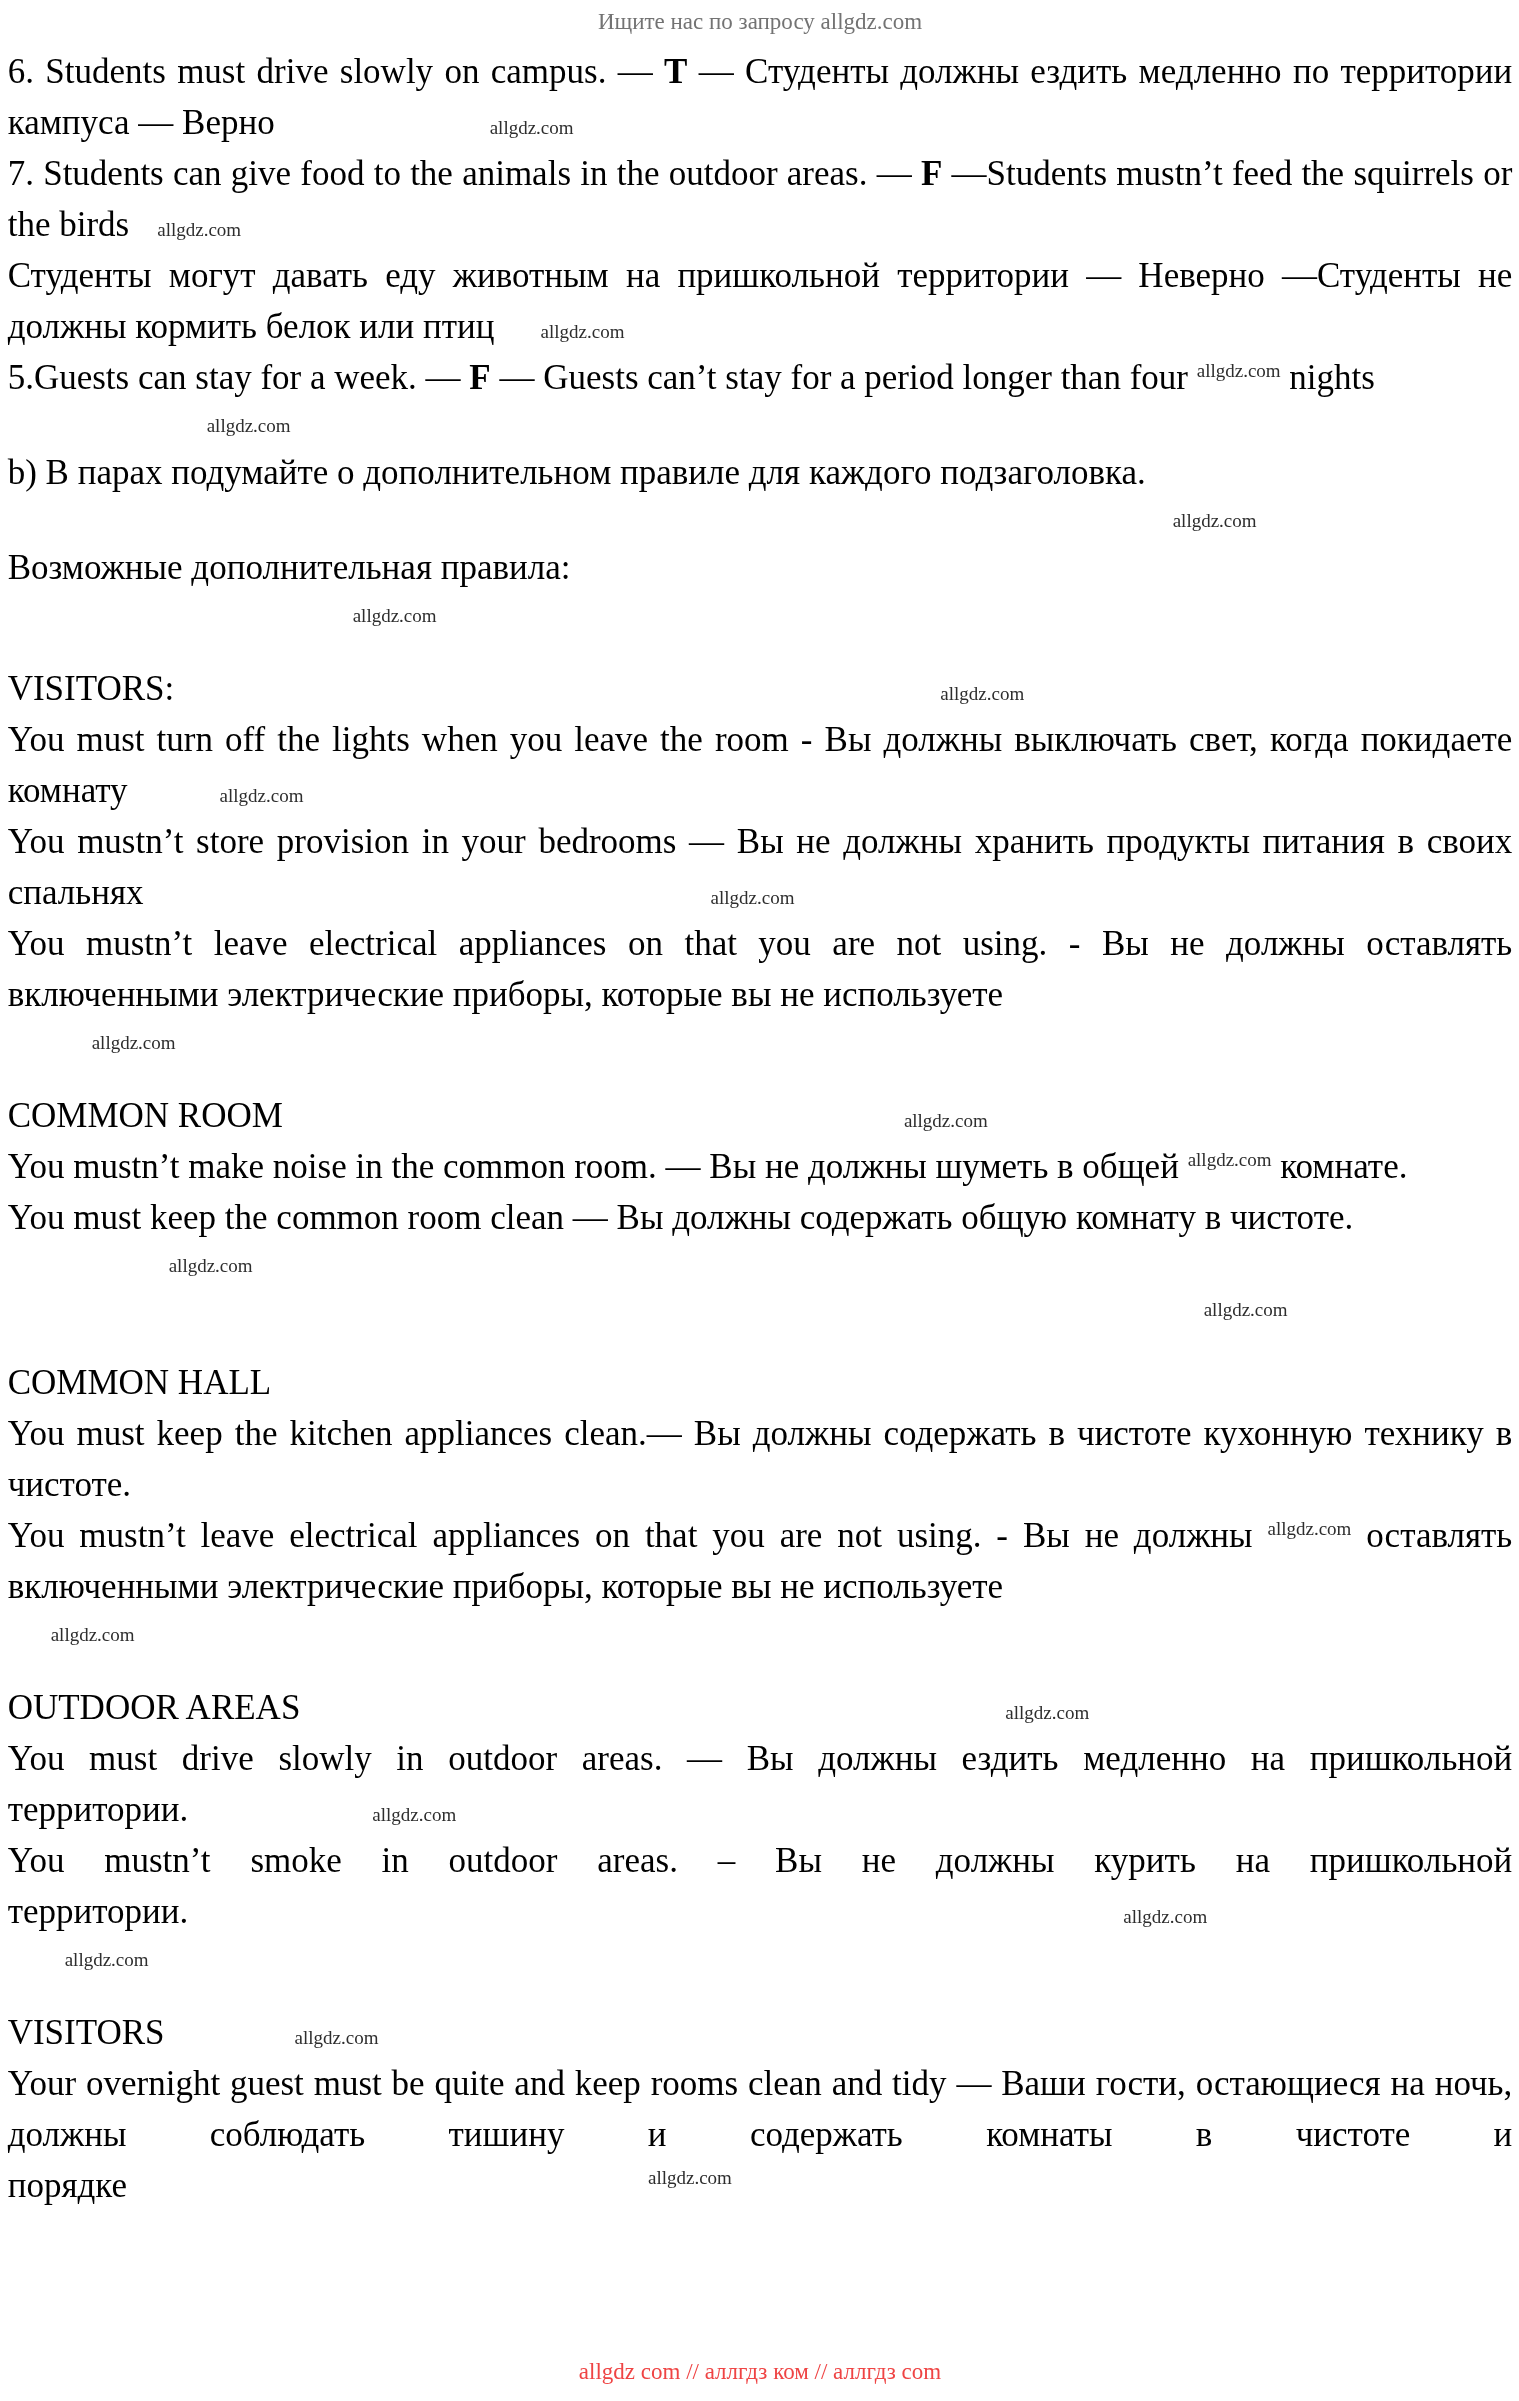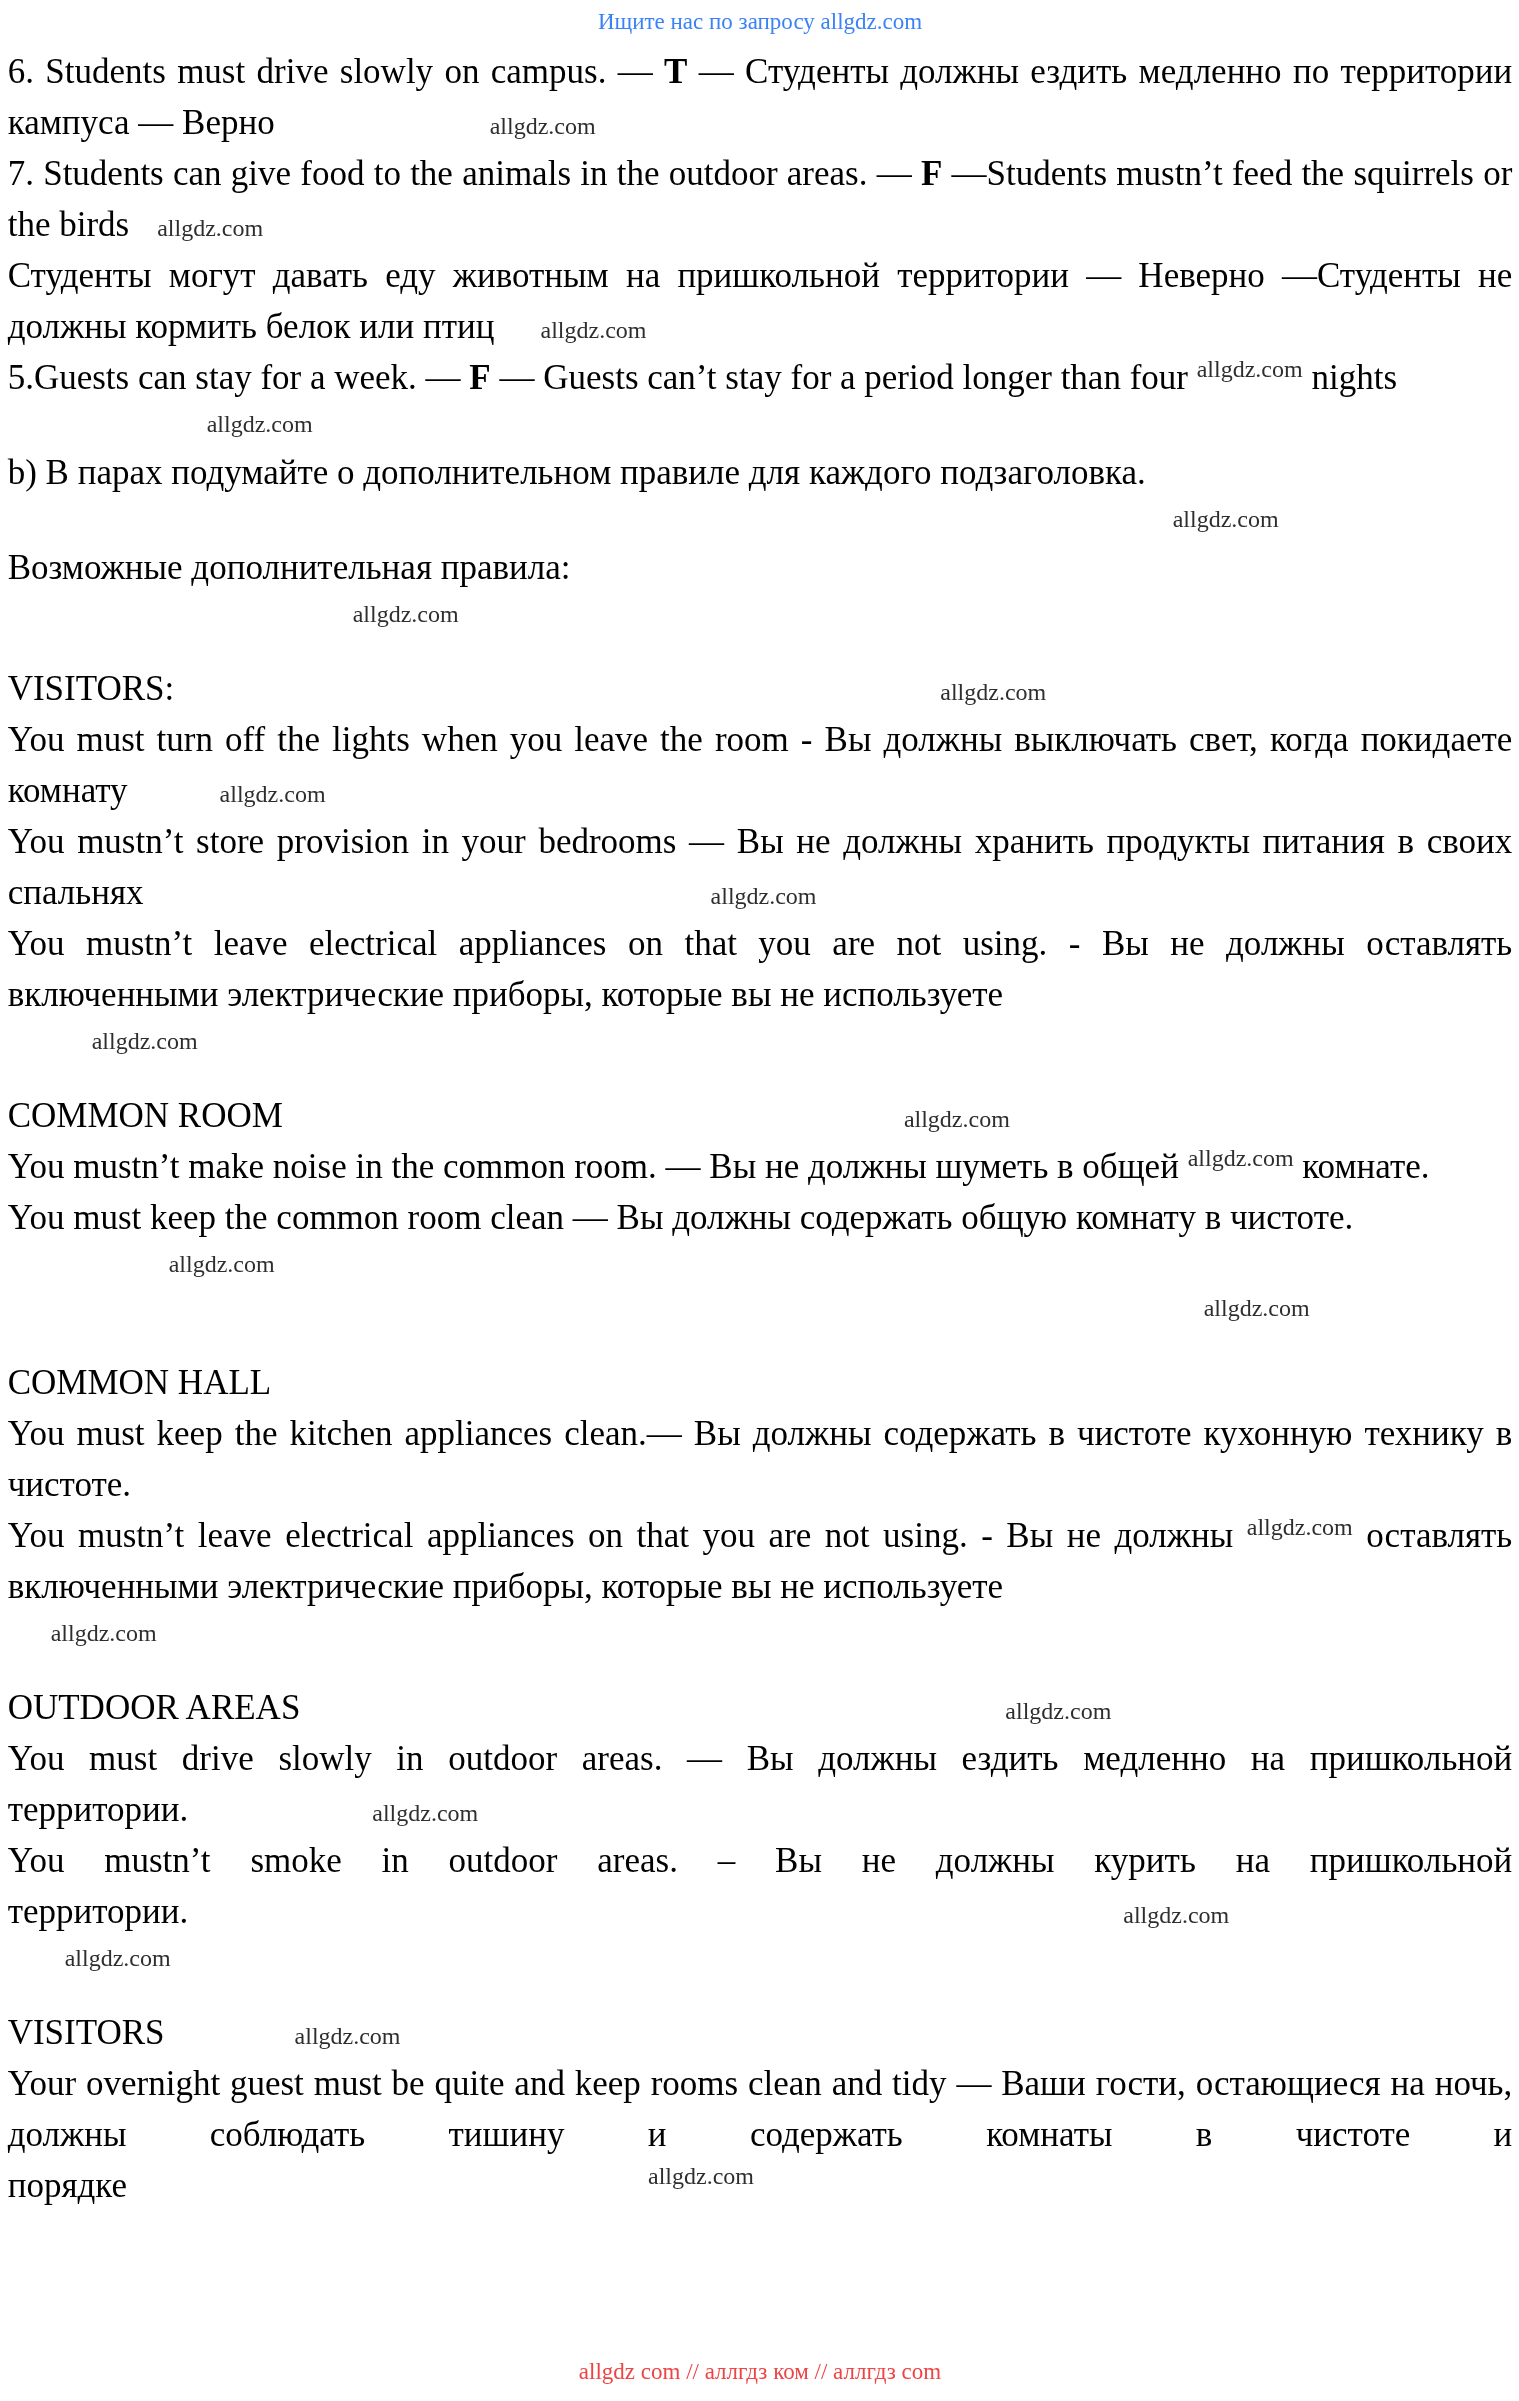--- a/index.html
+++ b/index.html
@@ -38,21 +38,21 @@
     text-align: justify;
   }
   .heading {
     margin: 26px 0 0 0;
     font-size: 35px;
     line-height: 51px;
     text-align: left;
     white-space: nowrap;
   }
   .wm {
-    font-size: 24px;
+    font-size: 19px;
     color: #2e2e2e;
     white-space: nowrap;
     line-height: 0;
   }
   .wm.raised {
     vertical-align: 12.3px;
   }
   .wmline {
     font-size: 20px;
     line-height: 44px;
@@ -62,21 +62,21 @@
     text-align: center;
     font-size: 23px;
     line-height: 34px;
     padding-bottom: 3.1px;
   }
 </style>
 </head>
 <body>
 
 <div class="page">
-  <div class="site-note" style="color: #3b82f6;">Ищите нас по запросу allgdz.com</div>
+  <div class="site-note" style="color: #737373;">Ищите нас по запросу allgdz.com</div>
 
   <div id="doc-body" class="doc-body">
       <p class="para"><span>6. Students must drive slowly on campus. — </span><b>T</b><span> — Студенты должны ездить медленно по территории кампуса — Верно</span><span class="wm" style="margin-left: 215px;">allgdz.com</span></p>
       <p class="para"><span>7. Students can give food to the animals in the outdoor areas. — </span><b>F</b><span> —Students mustn’t feed the squirrels or the birds</span><span class="wm" style="margin-left: 28px;">allgdz.com</span></p>
       <p class="para"><span>Студенты могут давать еду животным на пришкольной территории — Неверно —Студенты не должны кормить белок или птиц</span><span class="wm" style="margin-left: 46px;">allgdz.com</span></p>
       <p class="para"><span>5.Guests can stay for a week. — </span><b>F</b><span> — Guests can’t stay for a period longer than four </span><span class="wm raised">allgdz.com</span><span> nights</span></p>
       <div class="wmline" style="padding-left: 199px;"><span class="wm">allgdz.com</span></div>
       <p class="para"><span>b) В парах подумайте о дополнительном правиле для каждого подзаголовка.</span></p>
       <div class="wmline" style="padding-left: 1165px;"><span class="wm">allgdz.com</span></div>
       <p class="para"><span>Возможные дополнительная правила:</span></p>

